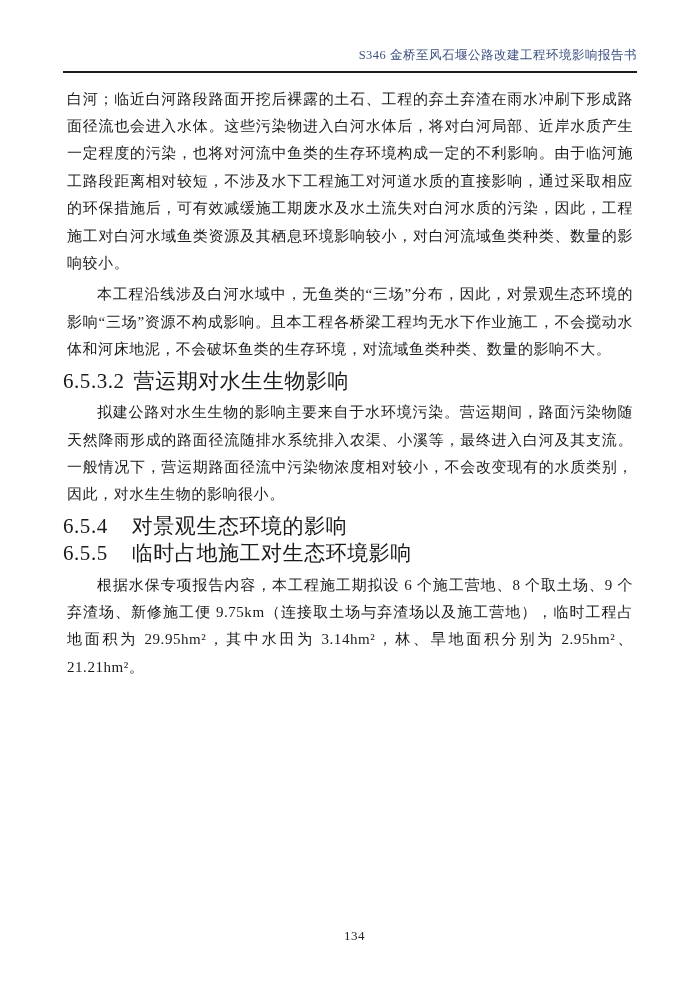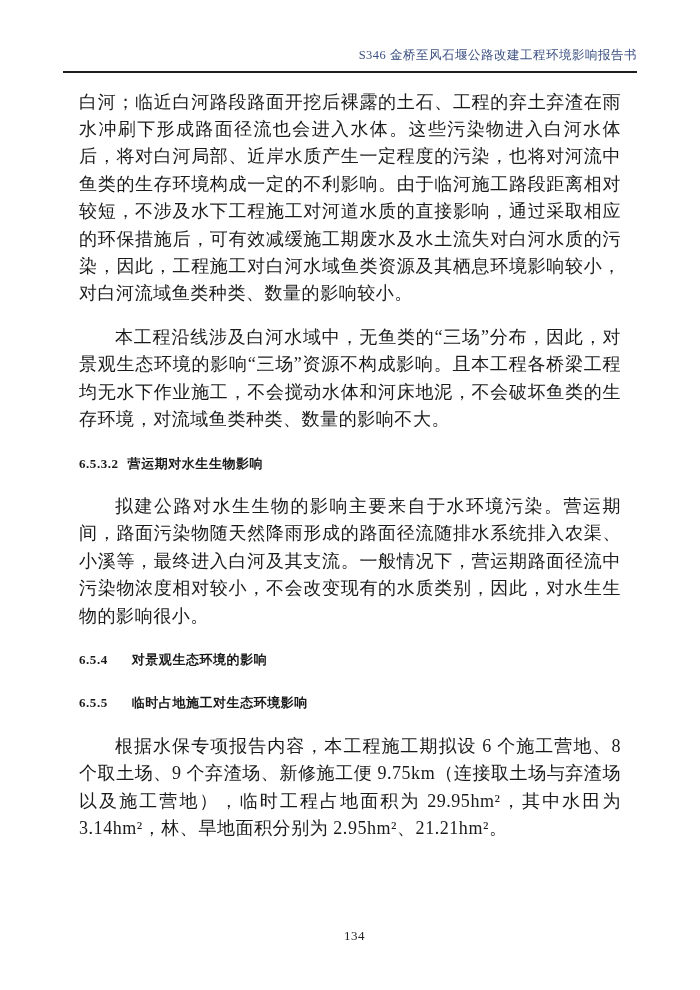--- a/index.html
+++ b/index.html
@@ -20,32 +20,32 @@
     line-height:1.25;
     letter-spacing:0.5px;
     color:var(--header-color,#3a4f80);
     padding-bottom:7px;
     border-bottom:2px solid #1c1c1c;
   }
   main.doc-body{
     margin-top:13px;
   }
   main.doc-body p{
-    margin:16px;
-    font-size:18px;
+    margin:4px;
+    font-size:15px;
     line-height:27.4px;
     letter-spacing:0.55px;
     text-align:justify;
     text-justify:inter-ideograph;
   }
   main.doc-body p.ind{ text-indent:2em; }
   main.doc-body h3{
-    margin:16px;
-    font-size:13px;
-    font-weight:bold;
+    margin:0;
+    font-size:21px;
+    font-weight:normal;
     line-height:27.4px;
     letter-spacing:0.55px;
   }
   .h-num{ margin-right:9px; }
   .h-num.wide{ margin-right:24px; }
   footer.doc-footer{
     position:absolute;
     bottom:46px;left:9px;right:0;
     text-align:center;
     font-size:13px;

